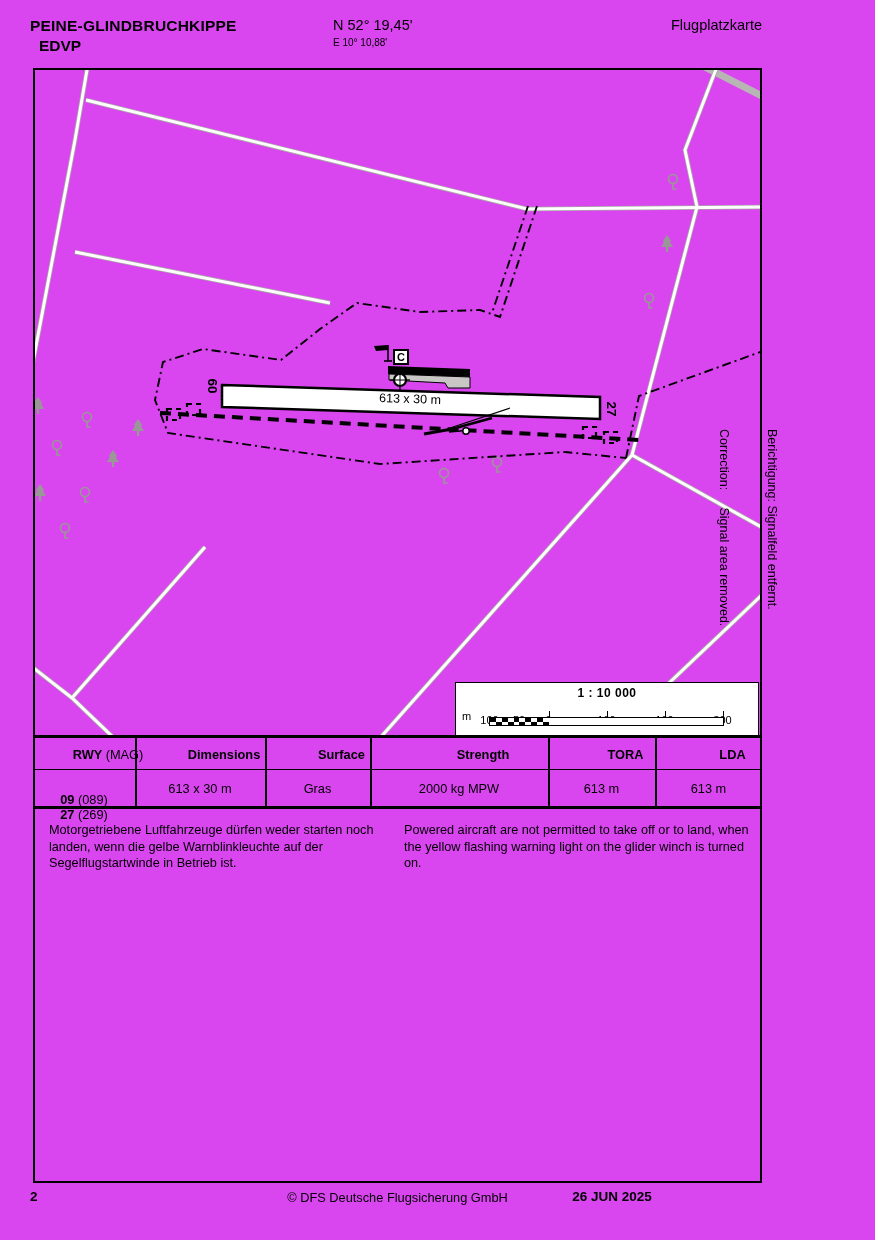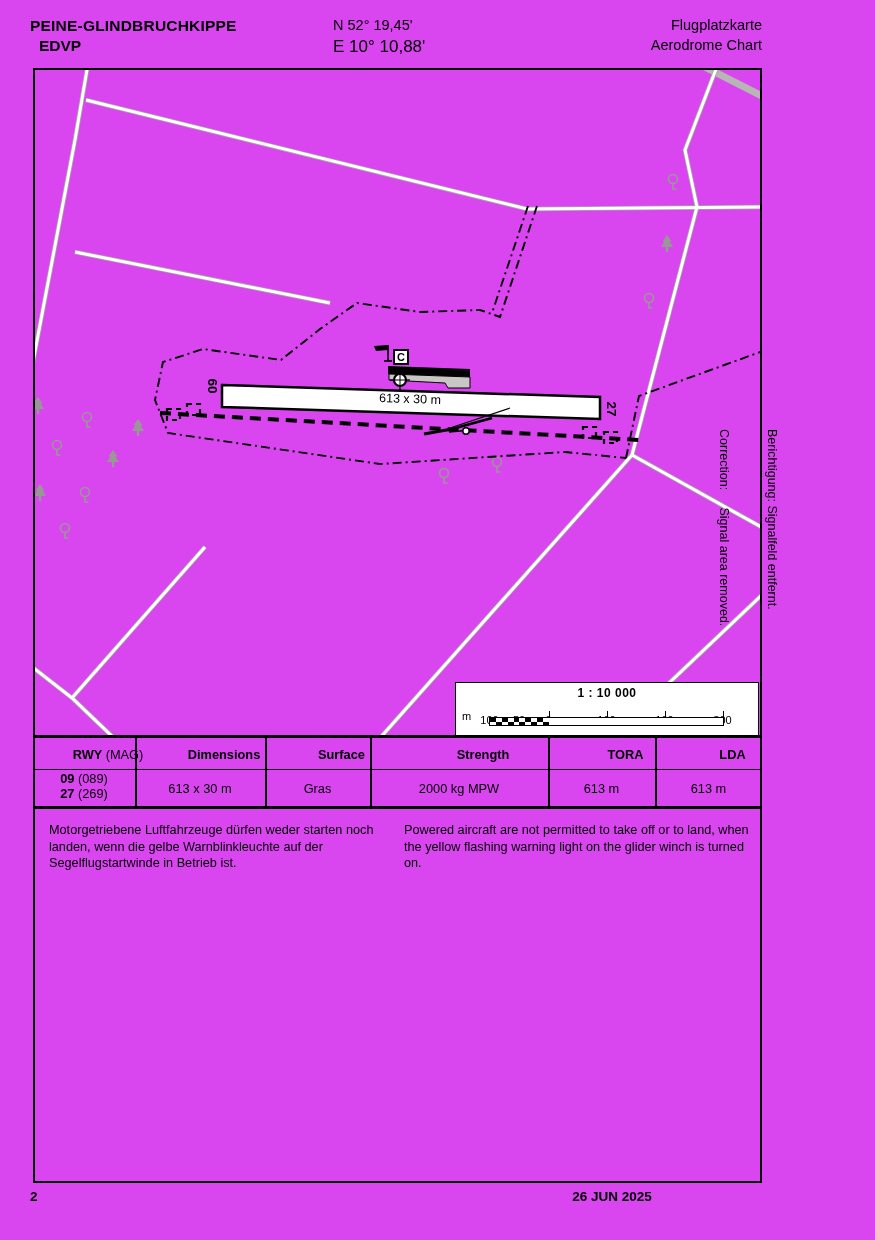--- a/index.html
+++ b/index.html
@@ -4,21 +4,21 @@
 <style>
   html,body{margin:0;padding:0;background:#fff;}
   .page{position:relative;width:875px;height:1240px;background:#d946ef;overflow:hidden;
         font-family:"Liberation Sans", sans-serif;color:#000;}
   .abs{position:absolute;}
   .b{font-weight:bold;}
   
   .hdr-name{left:30px;top:17px;font-size:15.5px;font-weight:bold;letter-spacing:.2px;}
   .hdr-icao{left:30px;top:37px;font-size:15.5px;font-weight:bold;margin-left:9px;}
   .hdr-lat{left:333px;top:17px;font-size:14.5px;}
-  .hdr-lon{left:333px;top:37px;font-size:17px;}
+  .hdr-lon{left:333px;top:37px;font-size:10px;}
   .hdr-t1{left:462px;top:17px;width:300px;text-align:right;font-size:14.5px;}
   .hdr-t2{left:462px;top:37px;width:300px;text-align:right;font-size:14.5px;}
   
   .doc-frame{left:33px;top:68px;width:729px;height:1115px;border:2.5px solid #000;box-sizing:border-box;}
   .map-area{left:35px;top:70px;width:725px;height:665px;overflow:hidden;}
   .map-divider{left:33px;top:735px;width:729px;height:2.5px;background:#000;}
   
   .rwy-dim{left:315px;top:322px;width:120px;height:16px;text-align:center;font-size:12.5px;
            transform:rotate(1.8deg);}
   .rwy-west{left:164px;top:307px;width:28px;height:18px;text-align:center;line-height:18px;
@@ -61,21 +61,20 @@
 </head>
 <body>
 
 <div class="page">
 
   <div class="abs hdr-name">PEINE-GLINDBRUCHKIPPE</div>
   <div class="abs hdr-icao">EDVP</div>
   <div class="abs hdr-lat">N 52° 19,45'</div>
   <div class="abs hdr-lon">E 10° 10,88'</div>
   <div class="abs hdr-t1">Flugplatzkarte</div>
-  <div class="abs hdr-t2">Aerodrome Chart</div>
 
   <div class="abs doc-frame"></div>
 
   <div class="abs map-area">
     <svg width="725" height="665" viewBox="35 70 725 665" style="position:absolute;left:0;top:0;" xmlns="http://www.w3.org/2000/svg">
 
       <g>
         <line x1="697" y1="63" x2="766" y2="98" stroke="#b8b6b4" stroke-width="7"></line>
       </g>
 
@@ -241,29 +240,30 @@
   <div class="abs th" style="left:33px;width:102px;">
     <span>RWY</span>
     <span class="norm">(MAG)</span>
   </div>
   <div class="abs th" style="left:135px;width:130px;">Dimensions</div>
   <div class="abs th" style="left:265px;width:105px;">Surface</div>
   <div class="abs th" style="left:370px;width:178px;">Strength</div>
   <div class="abs th" style="left:548px;width:107px;">TORA</div>
   <div class="abs th" style="left:655px;width:107px;">LDA</div>
 
-  <div class="abs td2l" style="left:33px;width:102px;">
+  <div class="abs td2l" style="left:33px;width:102px;margin-top:21px;">
     <div><span class="b">09</span> <span>(089)</span></div>
     <div><span class="b">27</span> <span>(269)</span></div>
   </div>
   <div class="abs td" style="left:135px;width:130px;">613 x 30 m</div>
   <div class="abs td" style="left:265px;width:105px;">Gras</div>
   <div class="abs td" style="left:370px;width:178px;">2000 kg MPW</div>
   <div class="abs td" style="left:548px;width:107px;">613 m</div>
   <div class="abs td" style="left:655px;width:107px;">613 m</div>
 
   <div class="abs note note-en">Powered aircraft are not permitted to take off or to land, when the yellow flashing warning light on the glider winch is turned on.</div>
   <div class="abs note note-de">Motorgetriebene Luftfahrzeuge dürfen weder starten noch landen, wenn die gelbe Warnblinkleuchte auf der Segelflugstartwinde in Betrieb ist.</div>
 
   <div class="abs foot-page">2</div>
+  <div class="abs foot-copy">© DFS Deutsche Flugsicherung GmbH</div>
   <div class="abs foot-date">26 JUN 2025</div>
 
 </div>
 
 </body></html>

